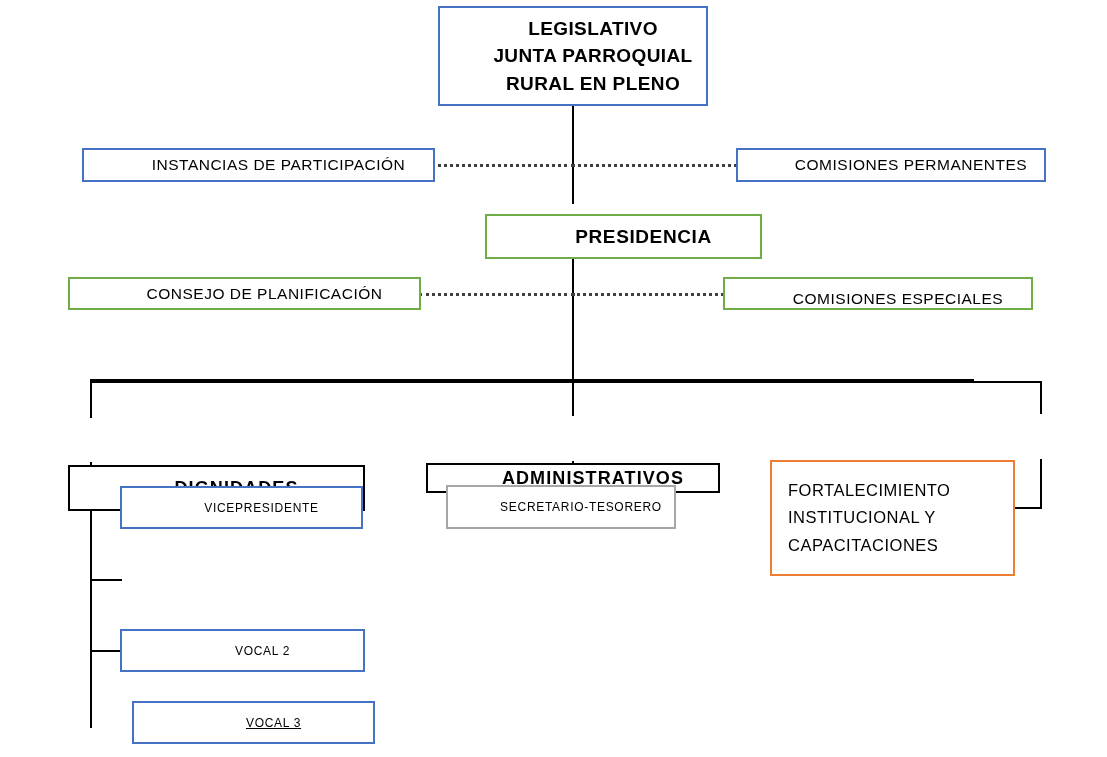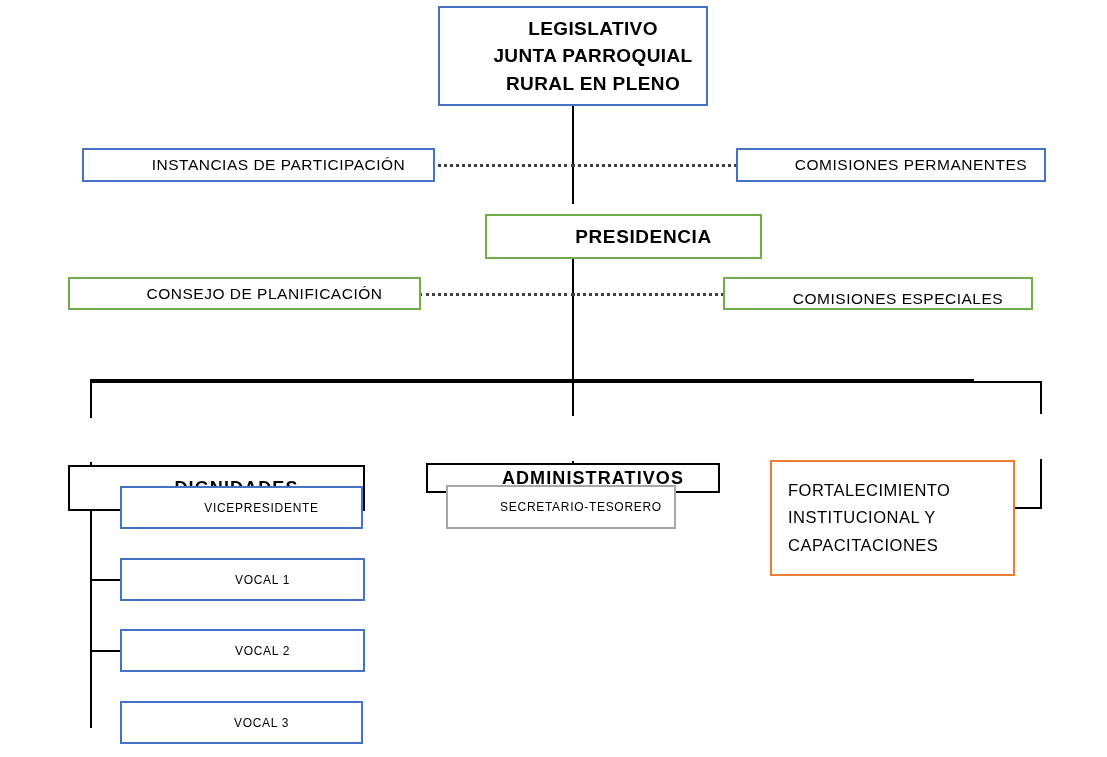--- a/index.html
+++ b/index.html
@@ -157,29 +157,26 @@
 
   <div class="box b-black t-section" style="left:426px; top:415px; width:294px; height:30px;">
     <span>ADMINISTRATIVOS</span>
   </div>
 
 
   <div class="box b-blue t-leaf" style="left:120px; top:486px; width:243px; height:43px;">
     <span>VICEPRESIDENTE</span>
   </div>
 
-  <div class="box b-blue t-leaf" style="left:120px; top:558px; width:245px; height:43px;">
-    <span>VOCAL 1</span>
-  </div>
 
   <div class="box b-blue t-leaf" style="left:120px; top:629px; width:245px; height:43px;">
     <span>VOCAL 2</span>
   </div>
 
-  <div class="box b-blue t-leaf" style="left:120px; top:701px; width:243px; height:43px;">
+  <div class="box b-blue t-leaf" style="left:132px; top:701px; width:243px; height:43px;text-decoration:underline;">
     <span>VOCAL 3</span>
   </div>
 
   <div class="box b-gray t-leaf" style="left:446px; top:485px; width:230px; height:44px;">
     <span>SECRETARIO-TESORERO</span>
   </div>
 
   <div class="box b-orange t-multiline" style="left:770px; top:460px; width:245px; height:116px; justify-content:flex-start;">
     <span style="text-align:left;">FORTALECIMIENTO
 INSTITUCIONAL   Y

